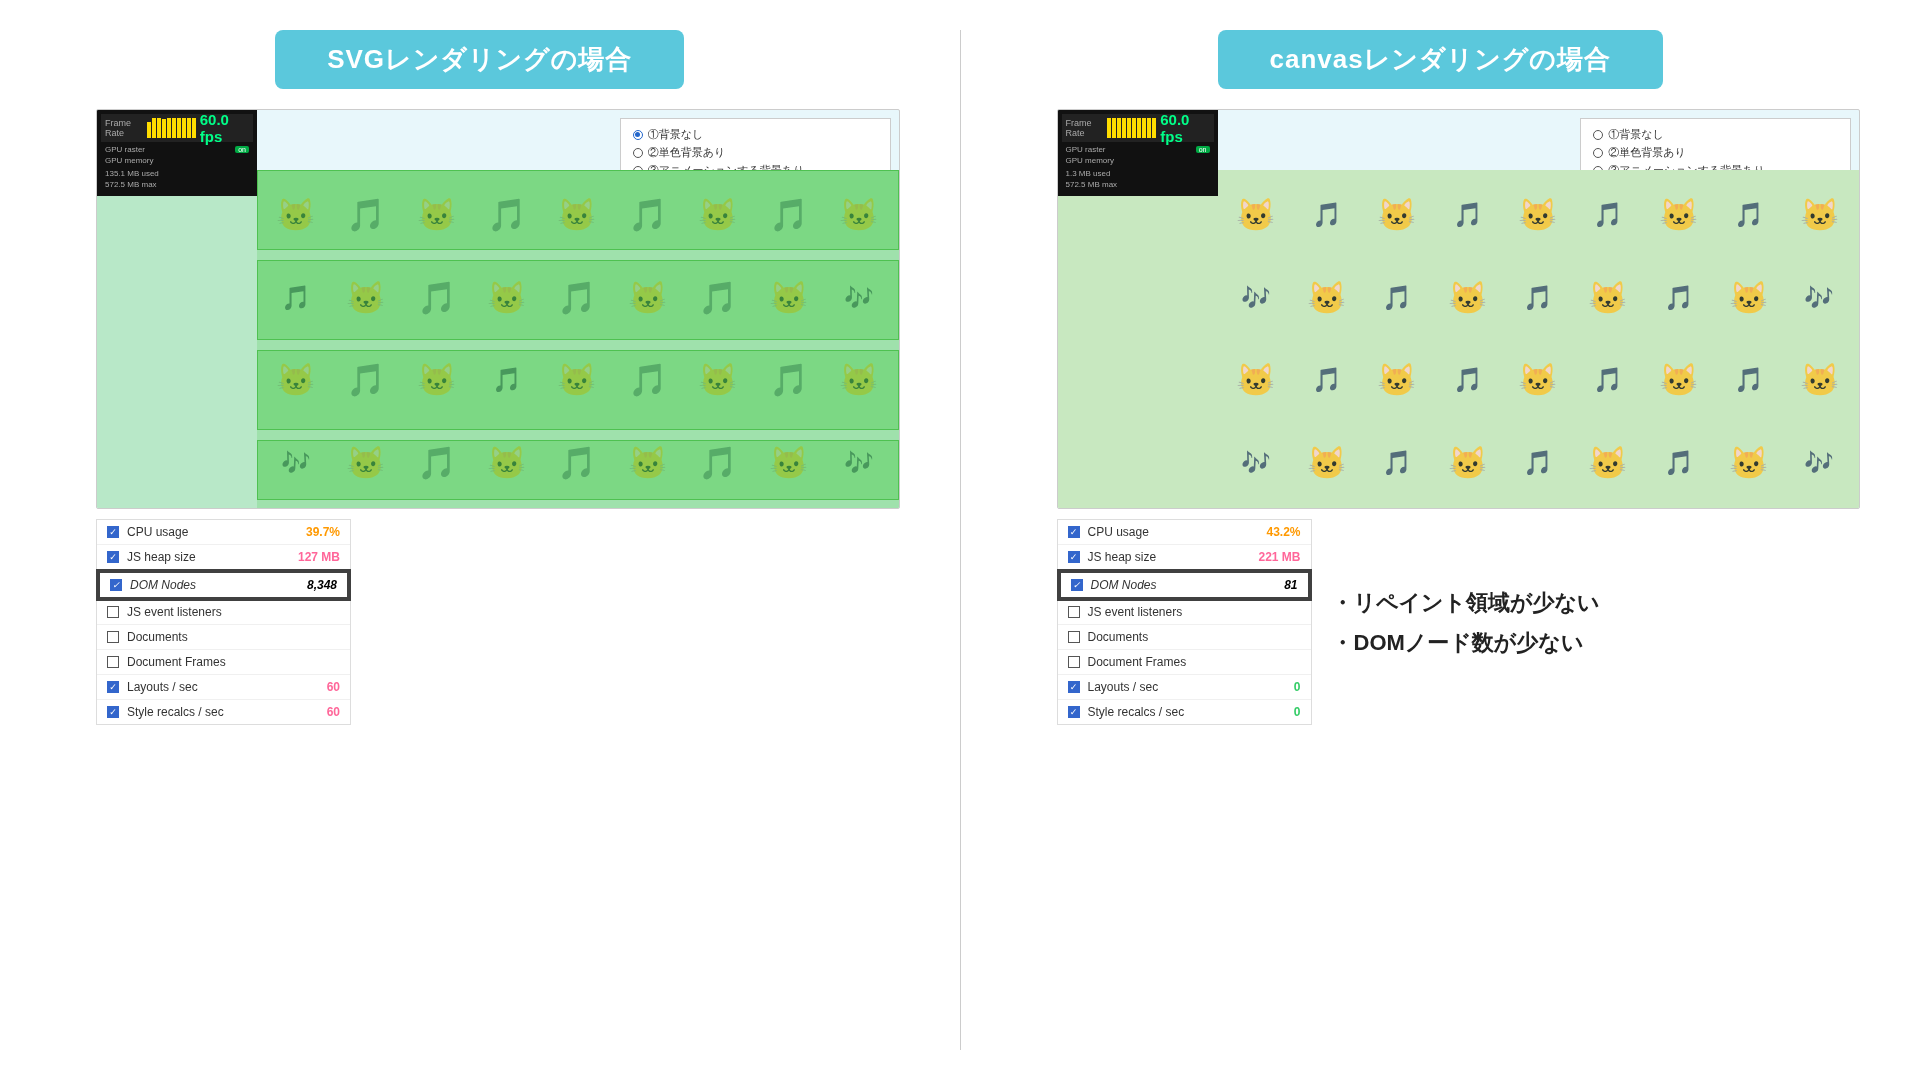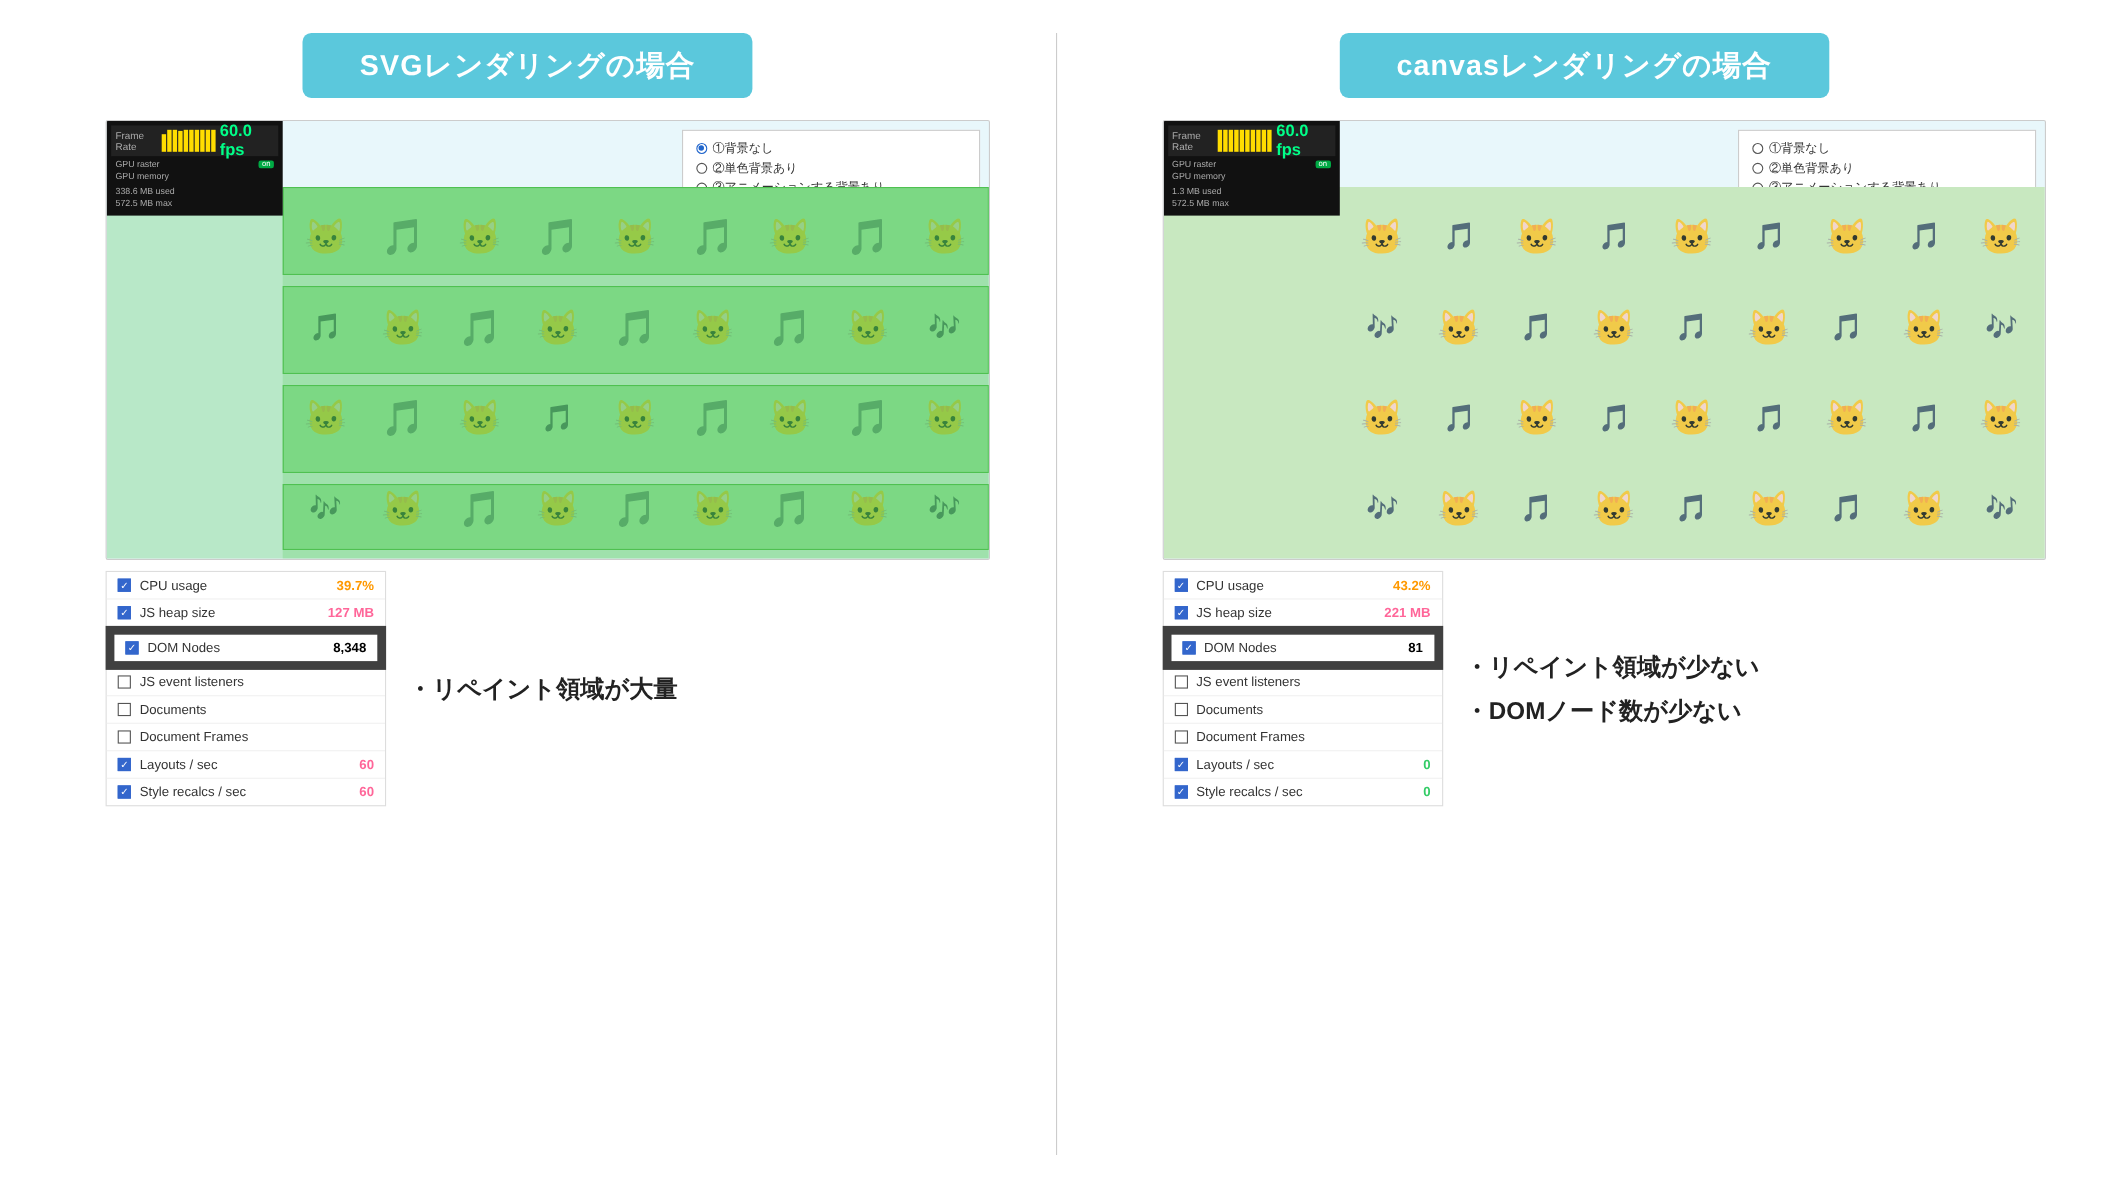--- a/index.html
+++ b/index.html
@@ -213,22 +213,23 @@
       padding: 5px 10px;
       gap: 8px;
       border-bottom: 1px solid #f0f0f0;
     }
 
     .metric-row:last-child {
       border-bottom: none;
     }
 
     .metric-row.highlighted {
-      border: 8px solid #404040;
+      border: 4px solid #404040;
       margin: -1px;
+      font-style: italic;
     }
 
     .checkbox {
       width: 12px;
       height: 12px;
       border: 1.5px solid #555;
       background: #fff;
       display: flex;
       align-items: center;
       justify-content: center;
@@ -320,21 +321,21 @@
             <span class="frame-rate-value">60.0 fps</span>
           </div>
           <div class="gpu-row">
             <span class="gpu-label">GPU raster</span>
             <span class="on-badge">on</span>
           </div>
           <div class="gpu-row">
             <span class="gpu-label">GPU memory</span>
           </div>
           <div class="memory-row">
-            <div>338.6 MB used</div>
+            <div>135.1 MB used</div>
             <div>572.5 MB max</div>
           </div>
         </div>
 
         <div class="radio-panel">
           <div class="radio-item">
             <div class="radio-circle selected"></div>
             <span>①背景なし</span>
           </div>
           <div class="radio-item">
@@ -448,21 +449,20 @@
             <span class="metric-value pink">60</span>
           </div>
           <div class="metric-row">
             <div class="checkbox checked"></div>
             <span class="metric-label">Style recalcs / sec</span>
             <span class="metric-value pink">60</span>
           </div>
         </div>
 
         <div class="description-text">
-          <p>・リペイント領域が大量</p>
         </div>
       </div>
 
     </div>
   </div>
 
   <div class="vertical-divider"></div>
 
   <div class="panel">
     <div class="panel-title">canvasレンダリングの場合</div>

